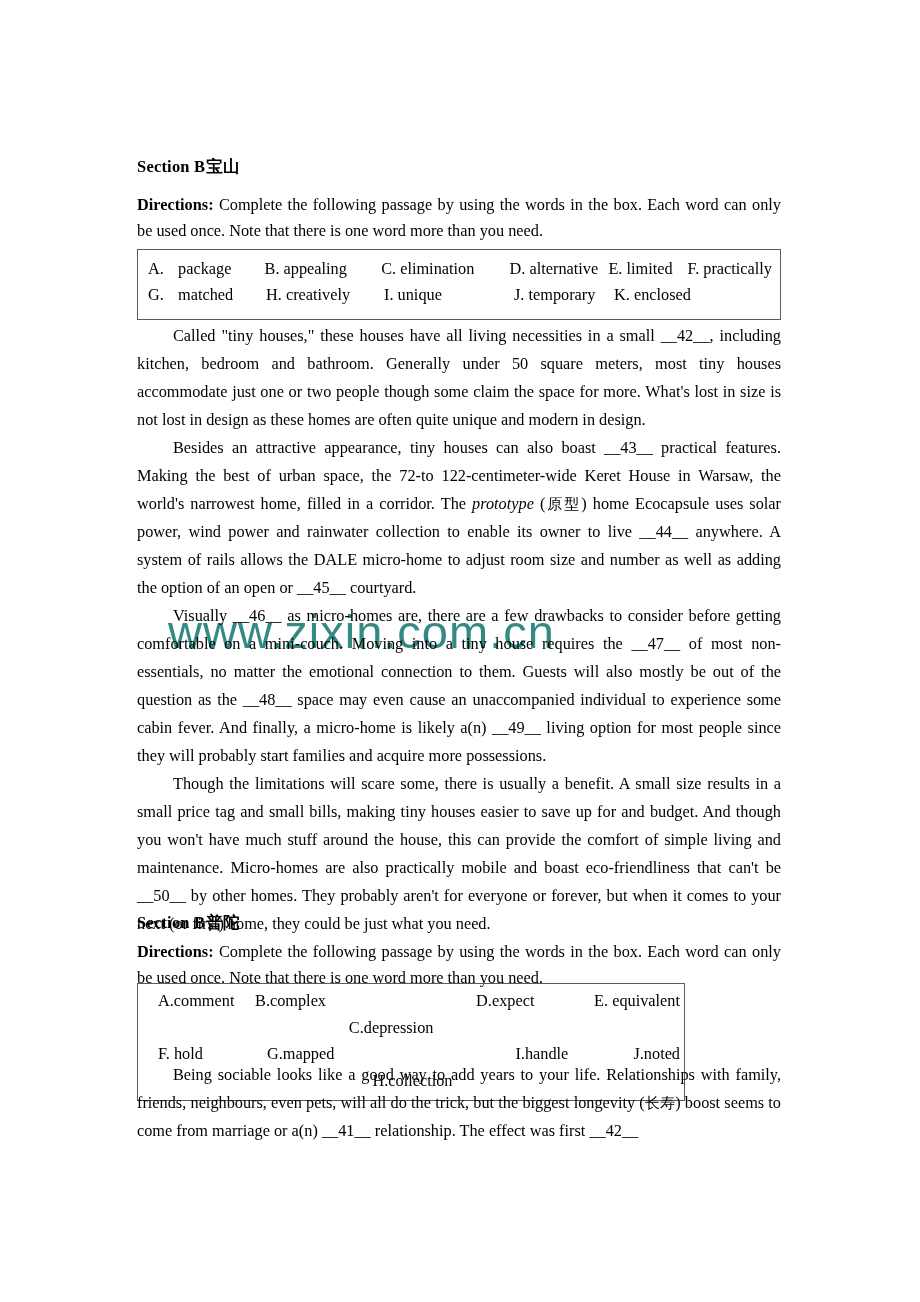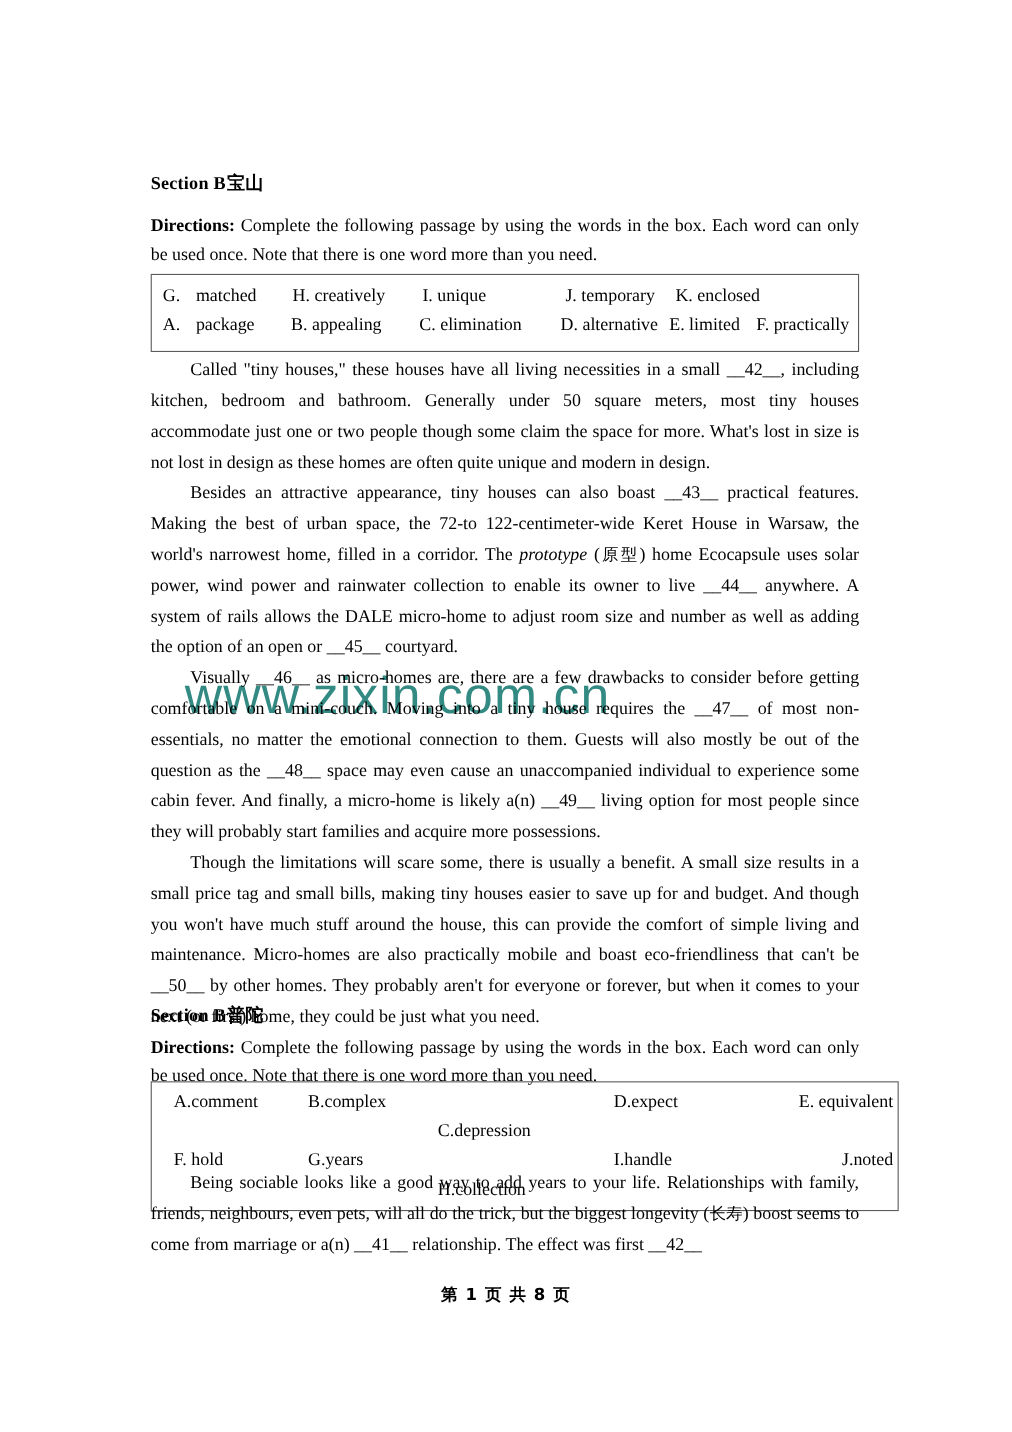--- a/index.html
+++ b/index.html
@@ -149,21 +149,21 @@
     letter-spacing: 1px;
   }
 
   
   .at-head1    { position: absolute; top: 156px;  left: 0; width: 644px; }
   .at-dir1     { position: absolute; top: 192px;  left: 0; width: 644px; }
   .at-box1     { position: absolute; top: 249px;  left: 0; width: 644px; }
   .at-body1    { position: absolute; top: 322px;  left: 0; width: 644px; }
   .at-head2    { position: absolute; top: 912px;  left: 0; width: 644px; }
   .at-dir2     { position: absolute; top: 939px;  left: 0; width: 644px; }
-  .at-box2     { position: absolute; top: 983px;  left: 0; width: 680px; }
+  .at-box2     { position: absolute; top: 983px;  left: 0; width: 548px; }
   .at-body2    { position: absolute; top: 1061px; left: 0; width: 644px; }
 </style>
 </head>
 <body>
 
 <div class="page">
 
   <div class="watermark">www.zixin.com.cn</div>
 
   <div class="content layer">
@@ -173,34 +173,34 @@
         <span>Section B</span><span class="cjk">宝山</span>
       </div>
     </div>
 
     <div class="at-dir1">
       <p class="directions"><b>Directions:</b><span> Complete the following passage by using the words in the box. Each word can only be used once. Note that there is one word more than you need.</span></p>
     </div>
 
     <div class="at-box1">
       <div class="wordbox box1">
-        <div class="row b1r2">
-          <span class="cell c1"><span class="lbl-wide">G.</span> <span>matched</span></span>
-          <span class="cell c2"><span>H.</span> <span>creatively</span></span>
-          <span class="cell c3"><span>I.</span> <span>unique</span></span>
-          <span class="cell c4"><span>J.</span> <span>temporary</span></span>
-          <span class="cell c5"><span>K.</span> <span>enclosed</span></span>
-        </div>
         <div class="row b1r1">
           <span class="cell c1"><span class="lbl-wide">A.</span> <span>package</span></span>
           <span class="cell c2"><span>B.</span> <span>appealing</span></span>
           <span class="cell c3"><span>C.</span> <span>elimination</span></span>
           <span class="cell c4"><span>D.</span> <span>alternative</span></span>
           <span class="cell c5"><span>E.</span> <span>limited</span></span>
           <span class="cell"><span>F.</span> <span>practically</span></span>
+        </div>
+        <div class="row b1r2">
+          <span class="cell c1"><span class="lbl-wide">G.</span> <span>matched</span></span>
+          <span class="cell c2"><span>H.</span> <span>creatively</span></span>
+          <span class="cell c3"><span>I.</span> <span>unique</span></span>
+          <span class="cell c4"><span>J.</span> <span>temporary</span></span>
+          <span class="cell c5"><span>K.</span> <span>enclosed</span></span>
         </div>
       </div>
     </div>
 
     <div class="at-body1">
       <p class="para">Called "tiny houses," these houses have all living necessities in a small __42__, including kitchen, bedroom and bathroom. Generally under 50 square meters, most tiny houses accommodate just one or two people though some claim the space for more. What's lost in size is not lost in design as these homes are often quite unique and modern in design.</p>
       <p class="para"><span>Besides an attractive appearance, tiny houses can also boast __43__ practical features. Making the best of urban space, the 72-to 122-centimeter-wide Keret House in Warsaw, the world's narrowest home, filled in a corridor. The </span><span class="ital">prototype</span><span> (</span><span class="cjk-inline">原型</span><span>) home Ecocapsule uses solar power, wind power and rainwater collection to enable its owner to live __44__ anywhere. A system of rails allows the DALE micro-home to adjust room size and number as well as adding the option of an open or __45__ courtyard.</span></p>
       <p class="para">Visually __46__ as micro-homes are, there are a few drawbacks to consider before getting comfortable on a mini-couch. Moving into a tiny house requires the __47__ of most non-essentials, no matter the emotional connection to them. Guests will also mostly be out of the question as the __48__ space may even cause an unaccompanied individual to experience some cabin fever. And finally, a micro-home is likely a(n) __49__ living option for most people since they will probably start families and acquire more possessions.</p>
       <p class="para">Though the limitations will scare some, there is usually a benefit. A small size results in a small price tag and small bills, making tiny houses easier to save up for and budget. And though you won't have much stuff around the house, this can provide the comfort of simple living and maintenance. Micro-homes are also practically mobile and boast eco-friendliness that can't be __50__ by other homes. They probably aren't for everyone or forever, but when it comes to your next (or first) home, they could be just what you need.</p>
     </div>
@@ -219,29 +219,28 @@
       <div class="wordbox box2">
         <div class="row rowpad">
           <span class="c1"><span>A.</span><span>comment</span></span>
           <span class="c2"><span>B.</span><span>complex</span></span>
           <span class="c3"><span>C.</span><span>depression</span></span>
           <span class="c4"><span>D.</span><span>expect</span></span>
           <span class="c5"><span>E.</span> <span>equivalent</span></span>
         </div>
         <div class="row rowpad">
           <span class="c1"><span>F.</span> <span>hold</span></span>
-          <span class="c2"><span>G.</span><span>years</span></span>
+          <span class="c2"><span>G.</span><span>mapped</span></span>
           <span class="c3"><span>H.</span><span>collection</span></span>
           <span class="c4"><span>I.</span><span>handle</span></span>
           <span class="cend"><span>J.</span><span>noted</span></span>
         </div>
       </div>
     </div>
 
     <div class="at-body2">
       <p class="para"><span>Being sociable looks like a good way to add years to your life. Relationships with family, friends, neighbours, even pets, will all do the trick, but the biggest longevity (</span><span class="cjk-inline">长寿</span><span>) boost seems to come from marriage or a(n) __41__ relationship. The effect was first __42__</span></p>
     </div>
 
   </div>
 
-  <div class="footer">第 1 页  共 8 页</div>
 
 </div>
 
 </body></html>

